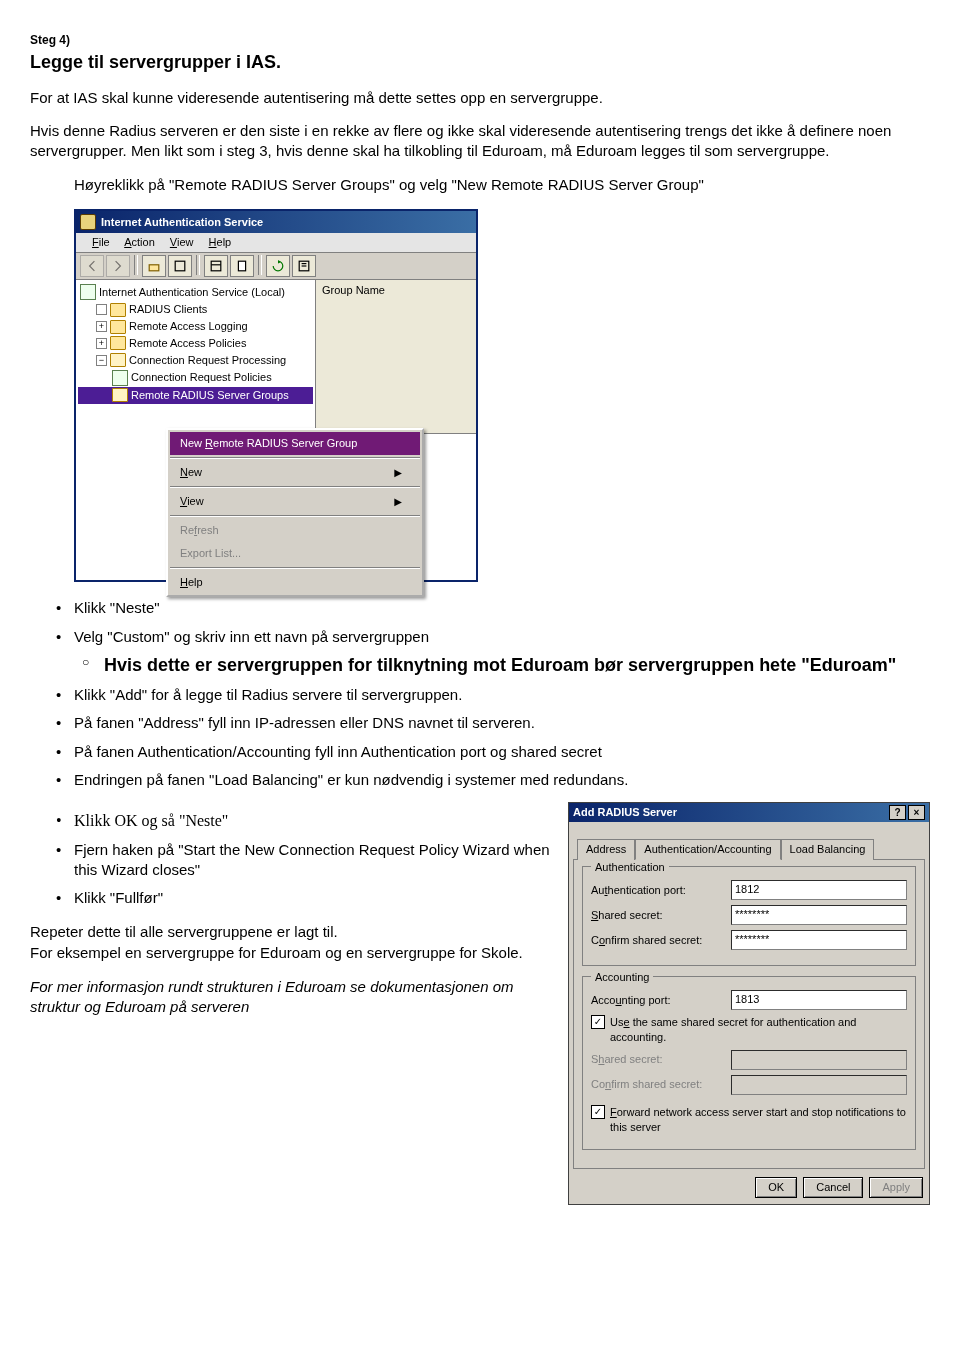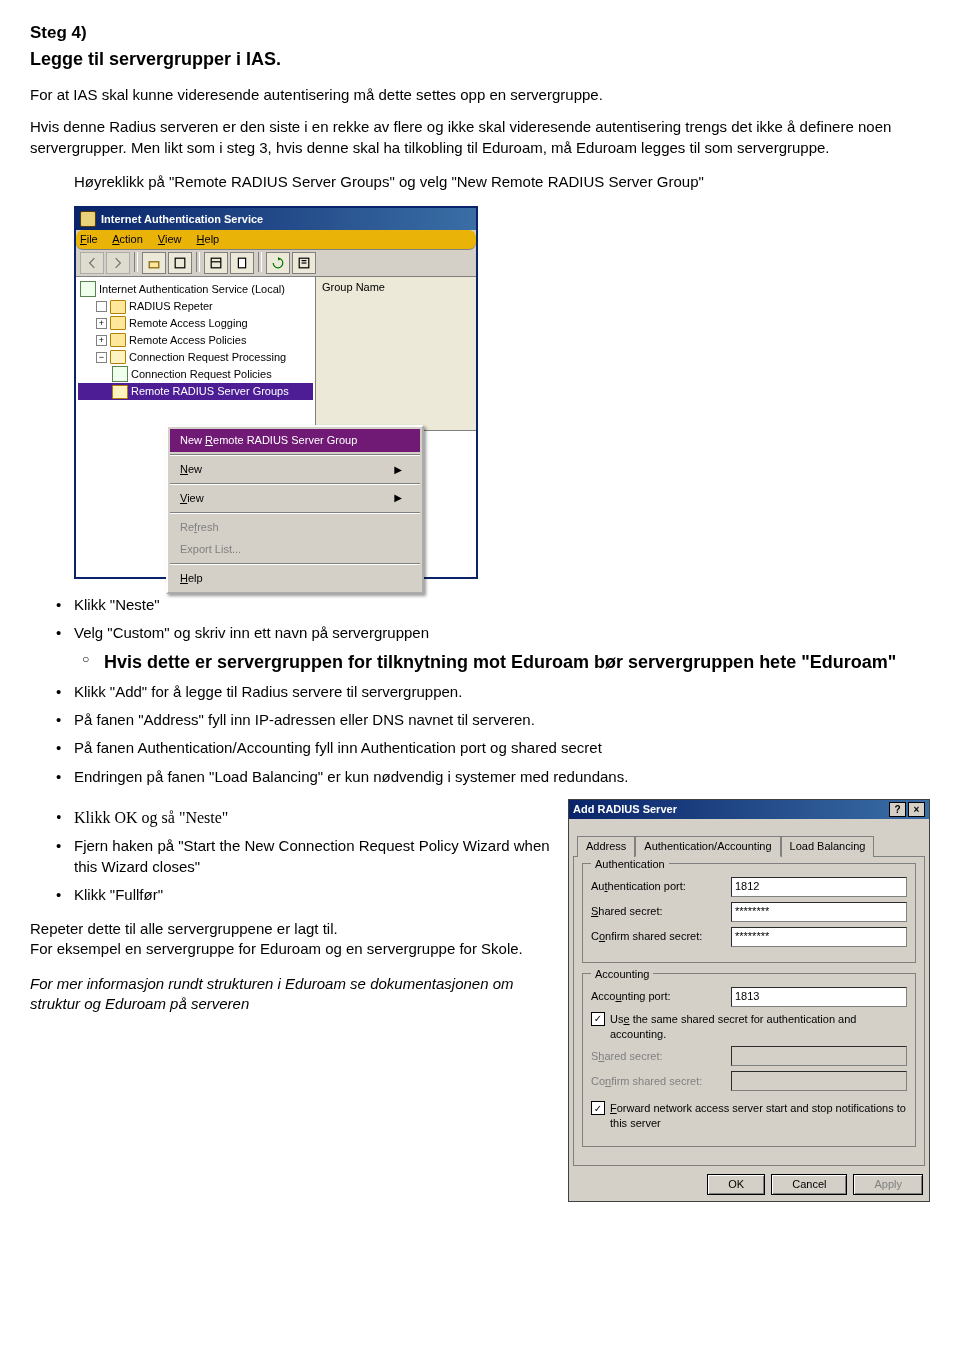--- a/index.html
+++ b/index.html
@@ -6,21 +6,21 @@
     font-family: Arial, Helvetica, sans-serif;
     background: #fff;
     margin: 0;
     padding: 20px 30px 30px 30px;
     width: 960px;
     box-sizing: border-box;
     color: #000;
     font-size: 15px;
     line-height: 1.35;
   }
-  h2 { font-size: 17px; margin: 2px 0 2px 0; font-weight: bold; }
+  h2 { font-size: 12px; margin: 12px 0 2px 0; font-weight: bold; }
   .sub { font-weight: bold; font-size: 18px; margin: 0 0 14px 0; }
   p { margin: 0 0 12px 0; }
   .indent-block { margin: 14px 0 14px 44px; }
   ul.main { list-style: none; padding-left: 44px; margin: 14px 0 12px 0; }
   ul.main > li { position: relative; margin: 8px 0; padding-left: 0; }
   ul.main > li::before { content: "•"; position: absolute; left: -18px; top: 0; }
   ul.sub { list-style: none; padding-left: 30px; margin: 6px 0; }
   ul.sub > li { position: relative; margin: 6px 0; }
   ul.sub > li::before { content: "○"; font-size: 12px; position: absolute; left: -22px; top: 1px; }
 
@@ -34,21 +34,21 @@
     background: #d4d0c8;
   }
   .mmc-title {
     background: linear-gradient(to right, #0a246a, #3a6ea5);
     color: #fff;
     font-weight: bold;
     padding: 3px 5px 3px 4px;
     display: flex; align-items: center; gap:5px;
   }
   .mmc-ico { width:14px; height:14px; background:#e8d27c; border:1px solid #5a3b00; border-radius:2px; display:inline-block; }
-  .mmc-menubar { background:#eab308; padding: 2px 4px; border-bottom:1px solid #808080;border-radius:7px;}
+  .mmc-menubar { background:#e5e5e5; padding: 2px 16px; border-bottom:1px solid #808080;}
   .mmc-menubar span { margin-right: 12px; }
   .mmc-menubar span u { text-decoration: underline; }
   .mmc-toolbar { background:#d4d0c8; padding:2px 4px; border-bottom:1px solid #808080; display:flex; gap:2px;}
   .tbtn { width:22px; height:20px; border:1px solid #808080; background:#ece9d8; display:flex; align-items:center; justify-content:center;}
   .tbtn.dis{ opacity:.45;}
   .tbtn svg{width:12px;height:12px;}
   .tsep{width:2px; height:20px; border-left:1px solid #808080; border-right:1px solid #fff; margin:0 2px;}
   .mmc-body { display:flex; background:#fff; height:300px; position:relative;}
   .tree { width:235px; border-right:1px solid #808080; padding:3px 2px; overflow:hidden;}
   .tn { display:flex; align-items:center; padding:1px 2px; gap:3px; white-space:nowrap;}
@@ -92,21 +92,21 @@
   .dlg-body{border:1px solid #808080; margin:0 4px 4px 4px; padding:6px 8px 8px 8px; background:#d4d0c8;}
   .gbox{border:1px solid #808080; padding:8px 8px 10px 8px; margin-bottom:10px; position:relative;}
   .gbox .ttl{position:absolute; top:-7px; left:8px; background:#d4d0c8; padding:0 4px;}
   .frow{display:flex; align-items:center; margin:5px 0;}
   .frow label{width:140px;}
   .fld{background:#fff; border:1px inset #808080; padding:1px 3px; height:16px; flex:1; font-size:11px;}
   .cb{width:12px;height:12px;border:1px solid #000;background:#fff;display:inline-flex;align-items:center;justify-content:center;margin-right:5px;font-size:10px;}
   .cbrow{display:flex;align-items:flex-start;margin:5px 0;}
   .cbrow .txt{flex:1;}
   .dlg-btns{display:flex;justify-content:flex-end;gap:6px;padding:4px 6px 6px 0;}
-  .btn{background:#d4d0c8;border:1px solid #000;box-shadow:inset 1px 1px 0 #fff,inset -1px -1px 0 #808080;padding:2px 20px;font-size:11px;}
+  .btn{background:#d4d0c8;border:1px solid #000;box-shadow:inset 1px 1px 0 #fff,inset -1px -1px 0 #808080;padding:2px 12px;font-size:11px;}
   .btn.dis{color:#808080;}
   .serif{font-family:Georgia,'Times New Roman',serif;font-size:16px;}
   .ital{font-style:italic;}
 </style>
 </head>
 <body>
 
 <h2>Steg 4)</h2>
 <div class="sub">Legge til servergrupper i IAS.</div>
 
@@ -177,21 +177,21 @@
   </div>
   <div class="mmc-body">
     <div class="tree">
       <div class="tn rt">
           <span class="srv"></span>
           <span>Internet Authentication Service (Local)</span>
         </div>
       <div class="tn l1">
           <span class="sq"></span>
           <span class="fldr"></span>
-          <span>RADIUS Repeter</span>
+          <span>RADIUS Clients</span>
         </div>
       <div class="tn l1">
           <span class="sq">+</span>
           <span class="fldr"></span>
           <span>Remote Access Logging</span>
         </div>
       <div class="tn l1">
           <span class="sq">+</span>
           <span class="fldr"></span>
           <span>Remote Access Policies</span>

